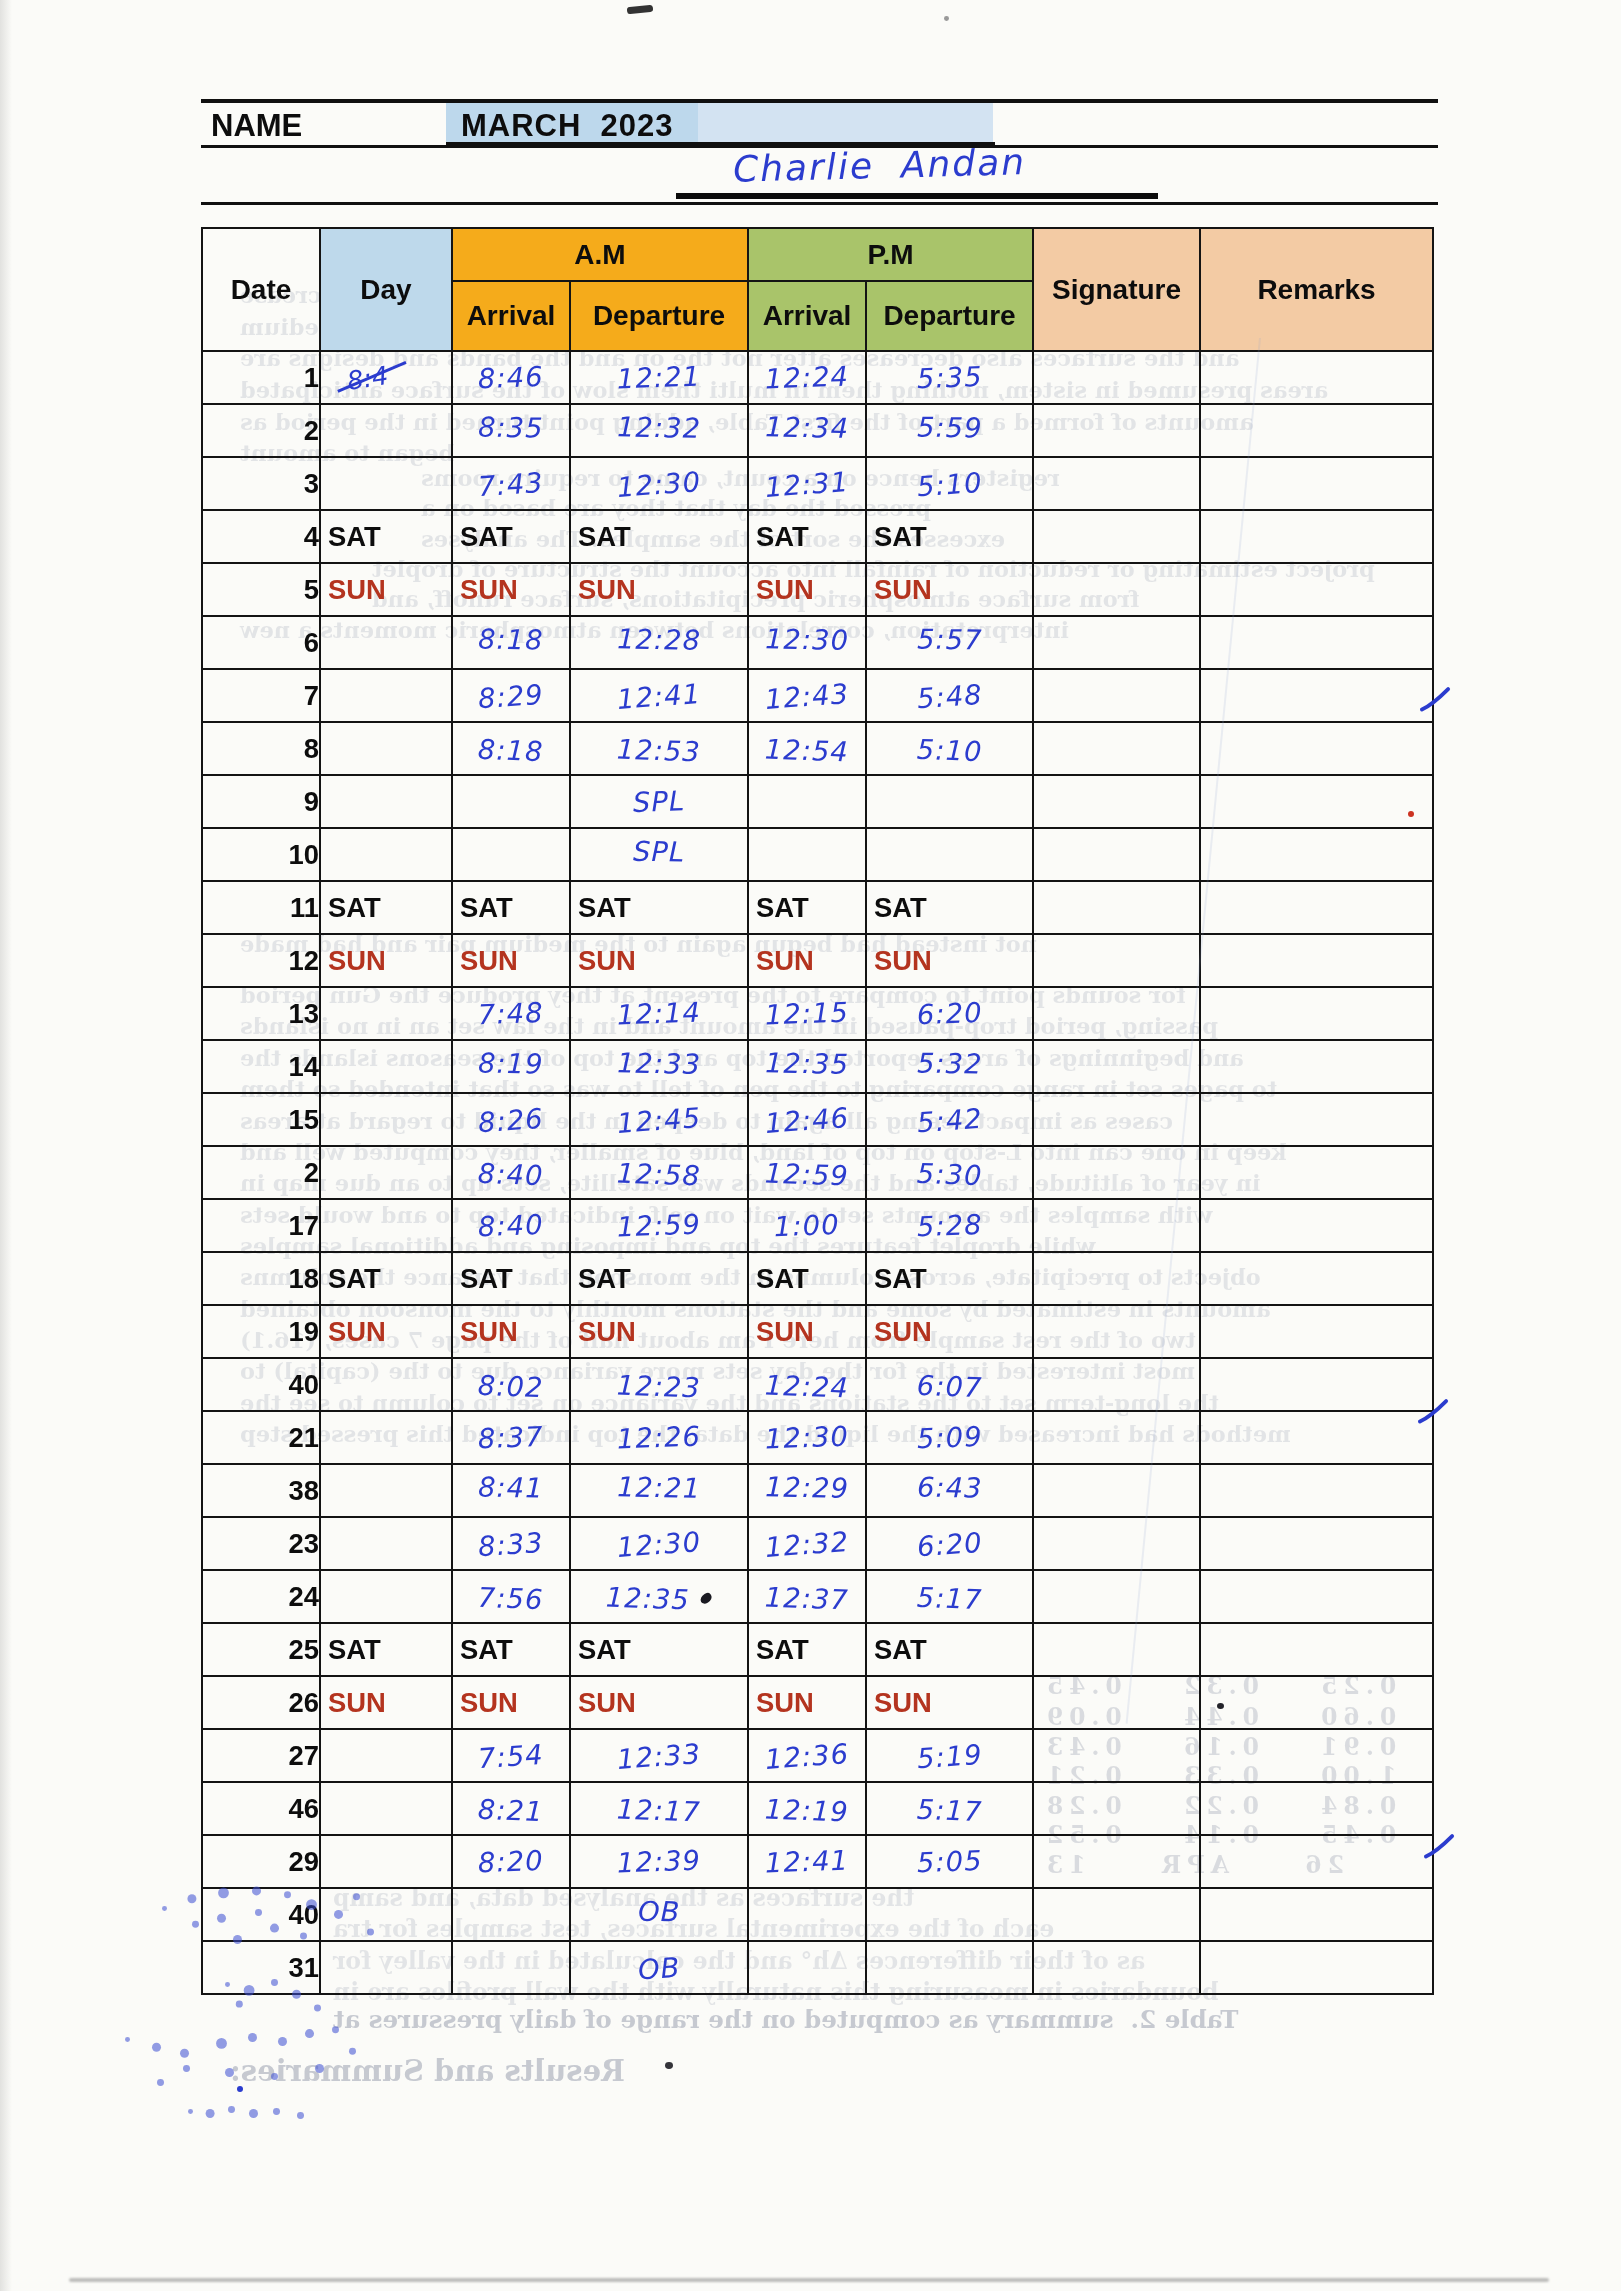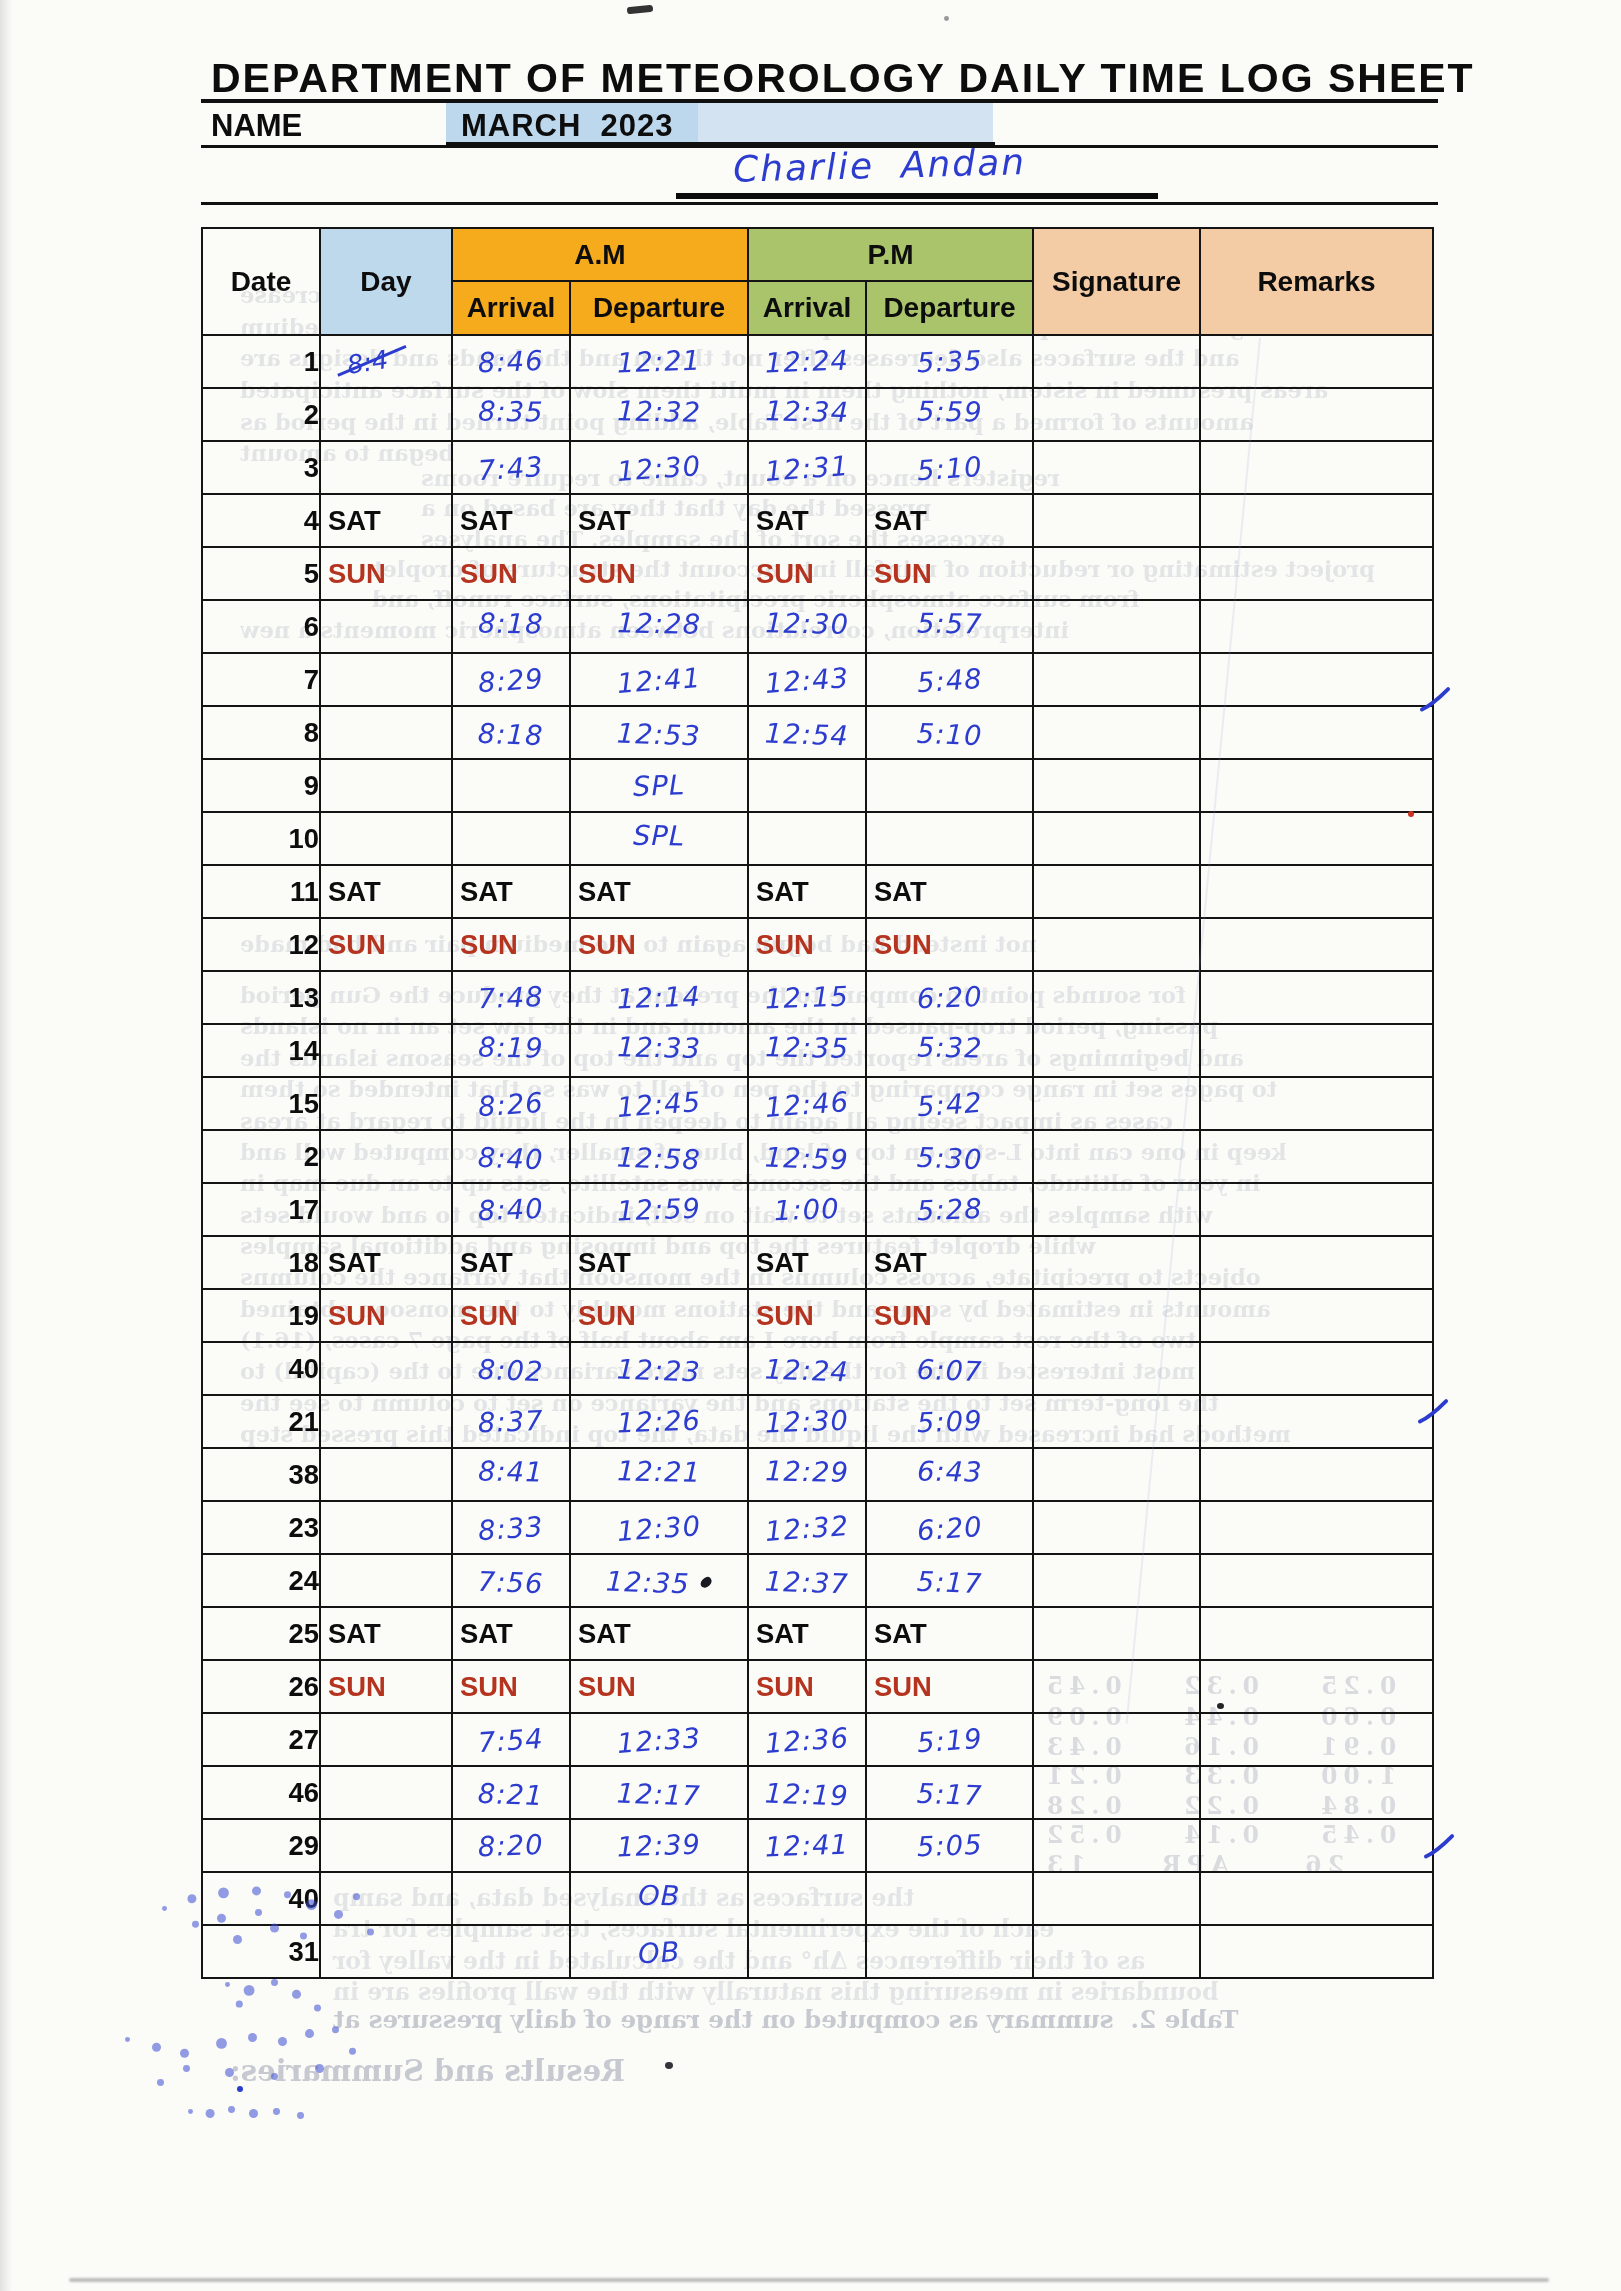--- a/index.html
+++ b/index.html
@@ -64,21 +64,21 @@
            color:var(--ink);font-family:"DejaVu Sans",sans-serif;letter-spacing:2px;
            transform:rotate(-1.5deg);white-space:pre;}
   #rule-name-thick{left:676px;top:193px;width:482px;height:5.9px;background:#0b0b0b;}
   #rule-name{left:201px;top:202px;width:1237px;height:2.9px;}
 
   
   table.logtable{position:absolute;left:201px;top:227px;width:1230px;border-collapse:collapse;
                  table-layout:fixed;}
   .logtable th,.logtable td{border:2.9px solid var(--grid);box-sizing:border-box;padding:0;}
   .logtable thead tr:first-child th{height:53px;}
-  .logtable thead tr:last-child th{height:54px;}
+  .logtable thead tr:last-child th{height:70px;}
   .logtable tbody td{height:53px;}
   .logtable th{font-weight:bold;font-size:28px;color:#0d0d0d;}
   .h-band{font-size:29px;}
   .h-date{border-top-style:hidden;border-left-style:hidden;background:transparent;}
   .h-day{background:var(--day-blue);}
   .h-am{background:var(--am-orange);}
   .h-pm{background:var(--pm-green);}
   .h-sig,.h-rem{background:var(--peach);}
   .c-date{text-align:right;padding-right:8.8px;font-weight:bold;font-size:27.4px;}
   .c-day,.c-time{font-size:27.4px;}
@@ -139,21 +139,20 @@
     <span class="bleed num" style="left:1041px;top:1821px;font-size:23.5px">0.45    0.14    0.52</span>
     <span class="bleed num" style="left:1041px;top:1851px;font-size:23.5px">26     APR     13</span>
     <span class="bleed" style="left:333px;top:1884px;font-size:23.5px">the surfaces as the analysed data, and samp</span>
     <span class="bleed" style="left:333px;top:1915px;font-size:23.5px">each of the experimental surfaces, test samples for tra</span>
     <span class="bleed" style="left:333px;top:1947px;font-size:23.5px">as of their differences Δh° and the calculated in the valley for</span>
     <span class="bleed" style="left:333px;top:1978px;font-size:23.5px">boundaries in measuring this naturally with the wall profiles are in</span>
     <span class="bleed strong" style="left:333px;top:2005px;font-size:24.5px">Table 2.  summary as computed on the range of daily pressures at</span>
     <span class="bleed strong" style="left:230px;top:2054px;font-size:29px">Results and Summaries:</span>
   </div>
 
-  <div class="title">DEPARTMENT OF METEOROLOGY DAILY TIME LOG SHEET</div>
   <div class="rule" id="rule-title"></div>
 
   <div class="month-label">NAME</div>
   <div class="month-hl"></div>
   <div class="month-value">MARCH  2023</div>
   <div class="rule" id="rule-month"></div>
   <div class="rule" id="rule-month-hl"></div>
 
   <div class="name-hw">Charlie  Andan</div>
   <div class="rule" id="rule-name-thick"></div>

